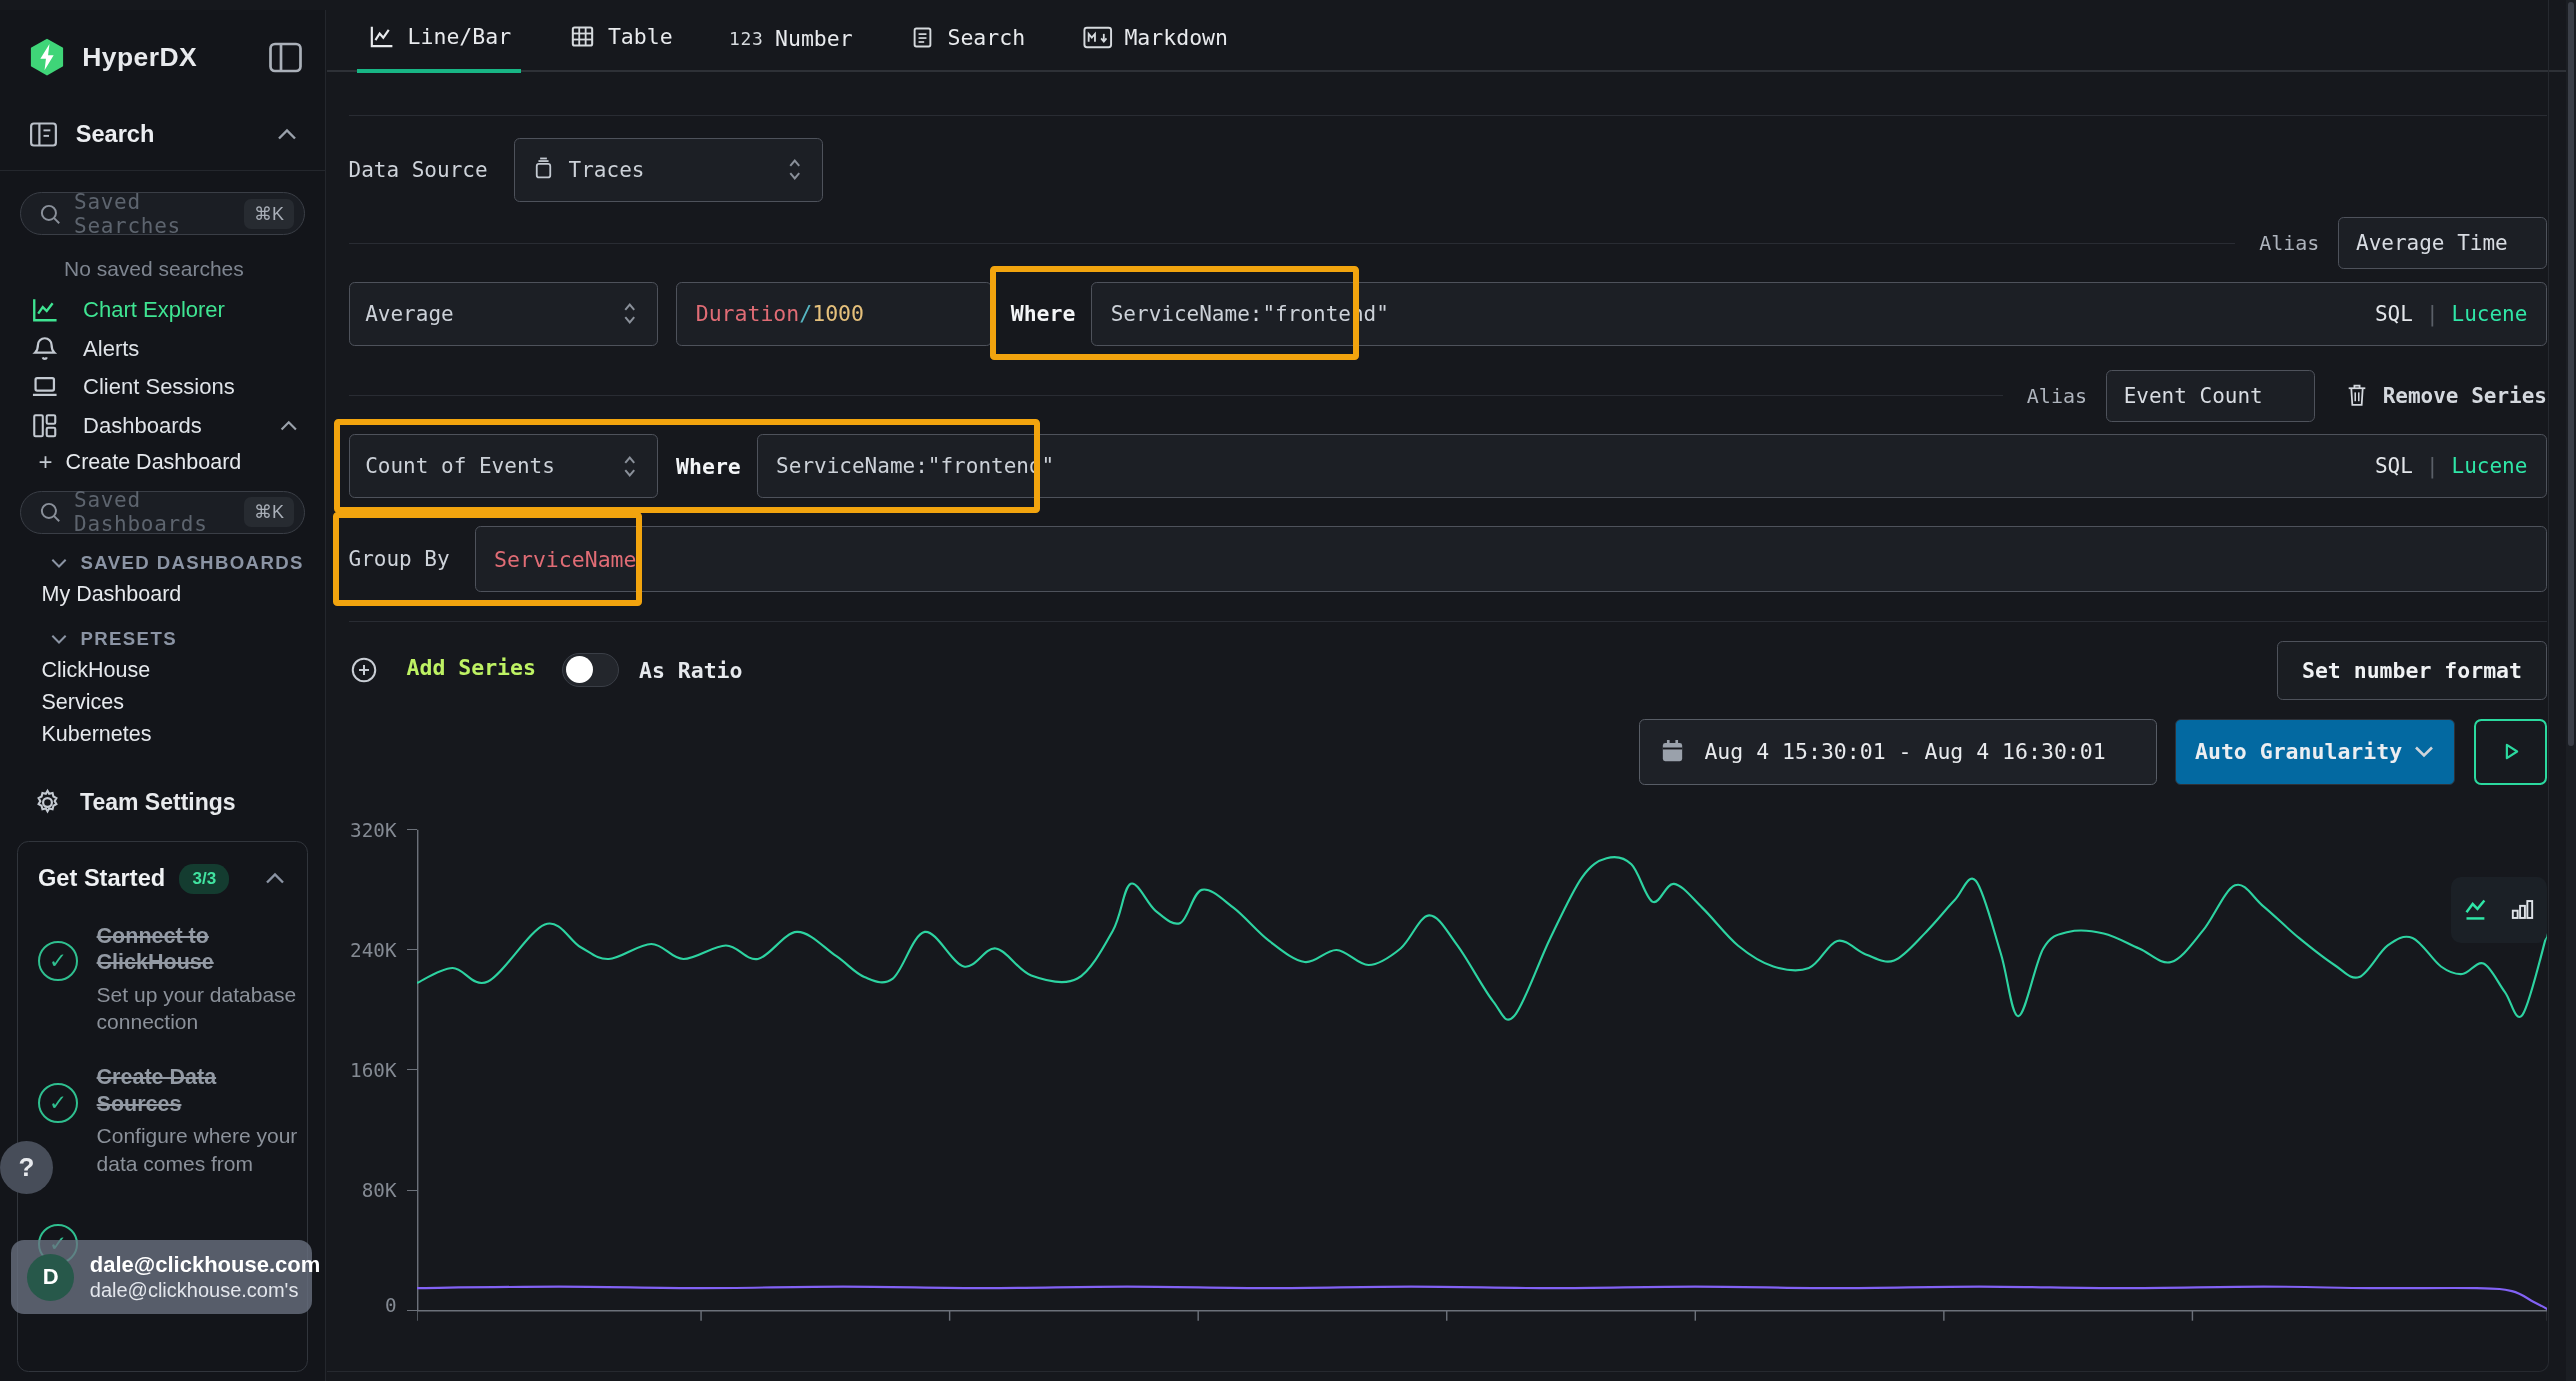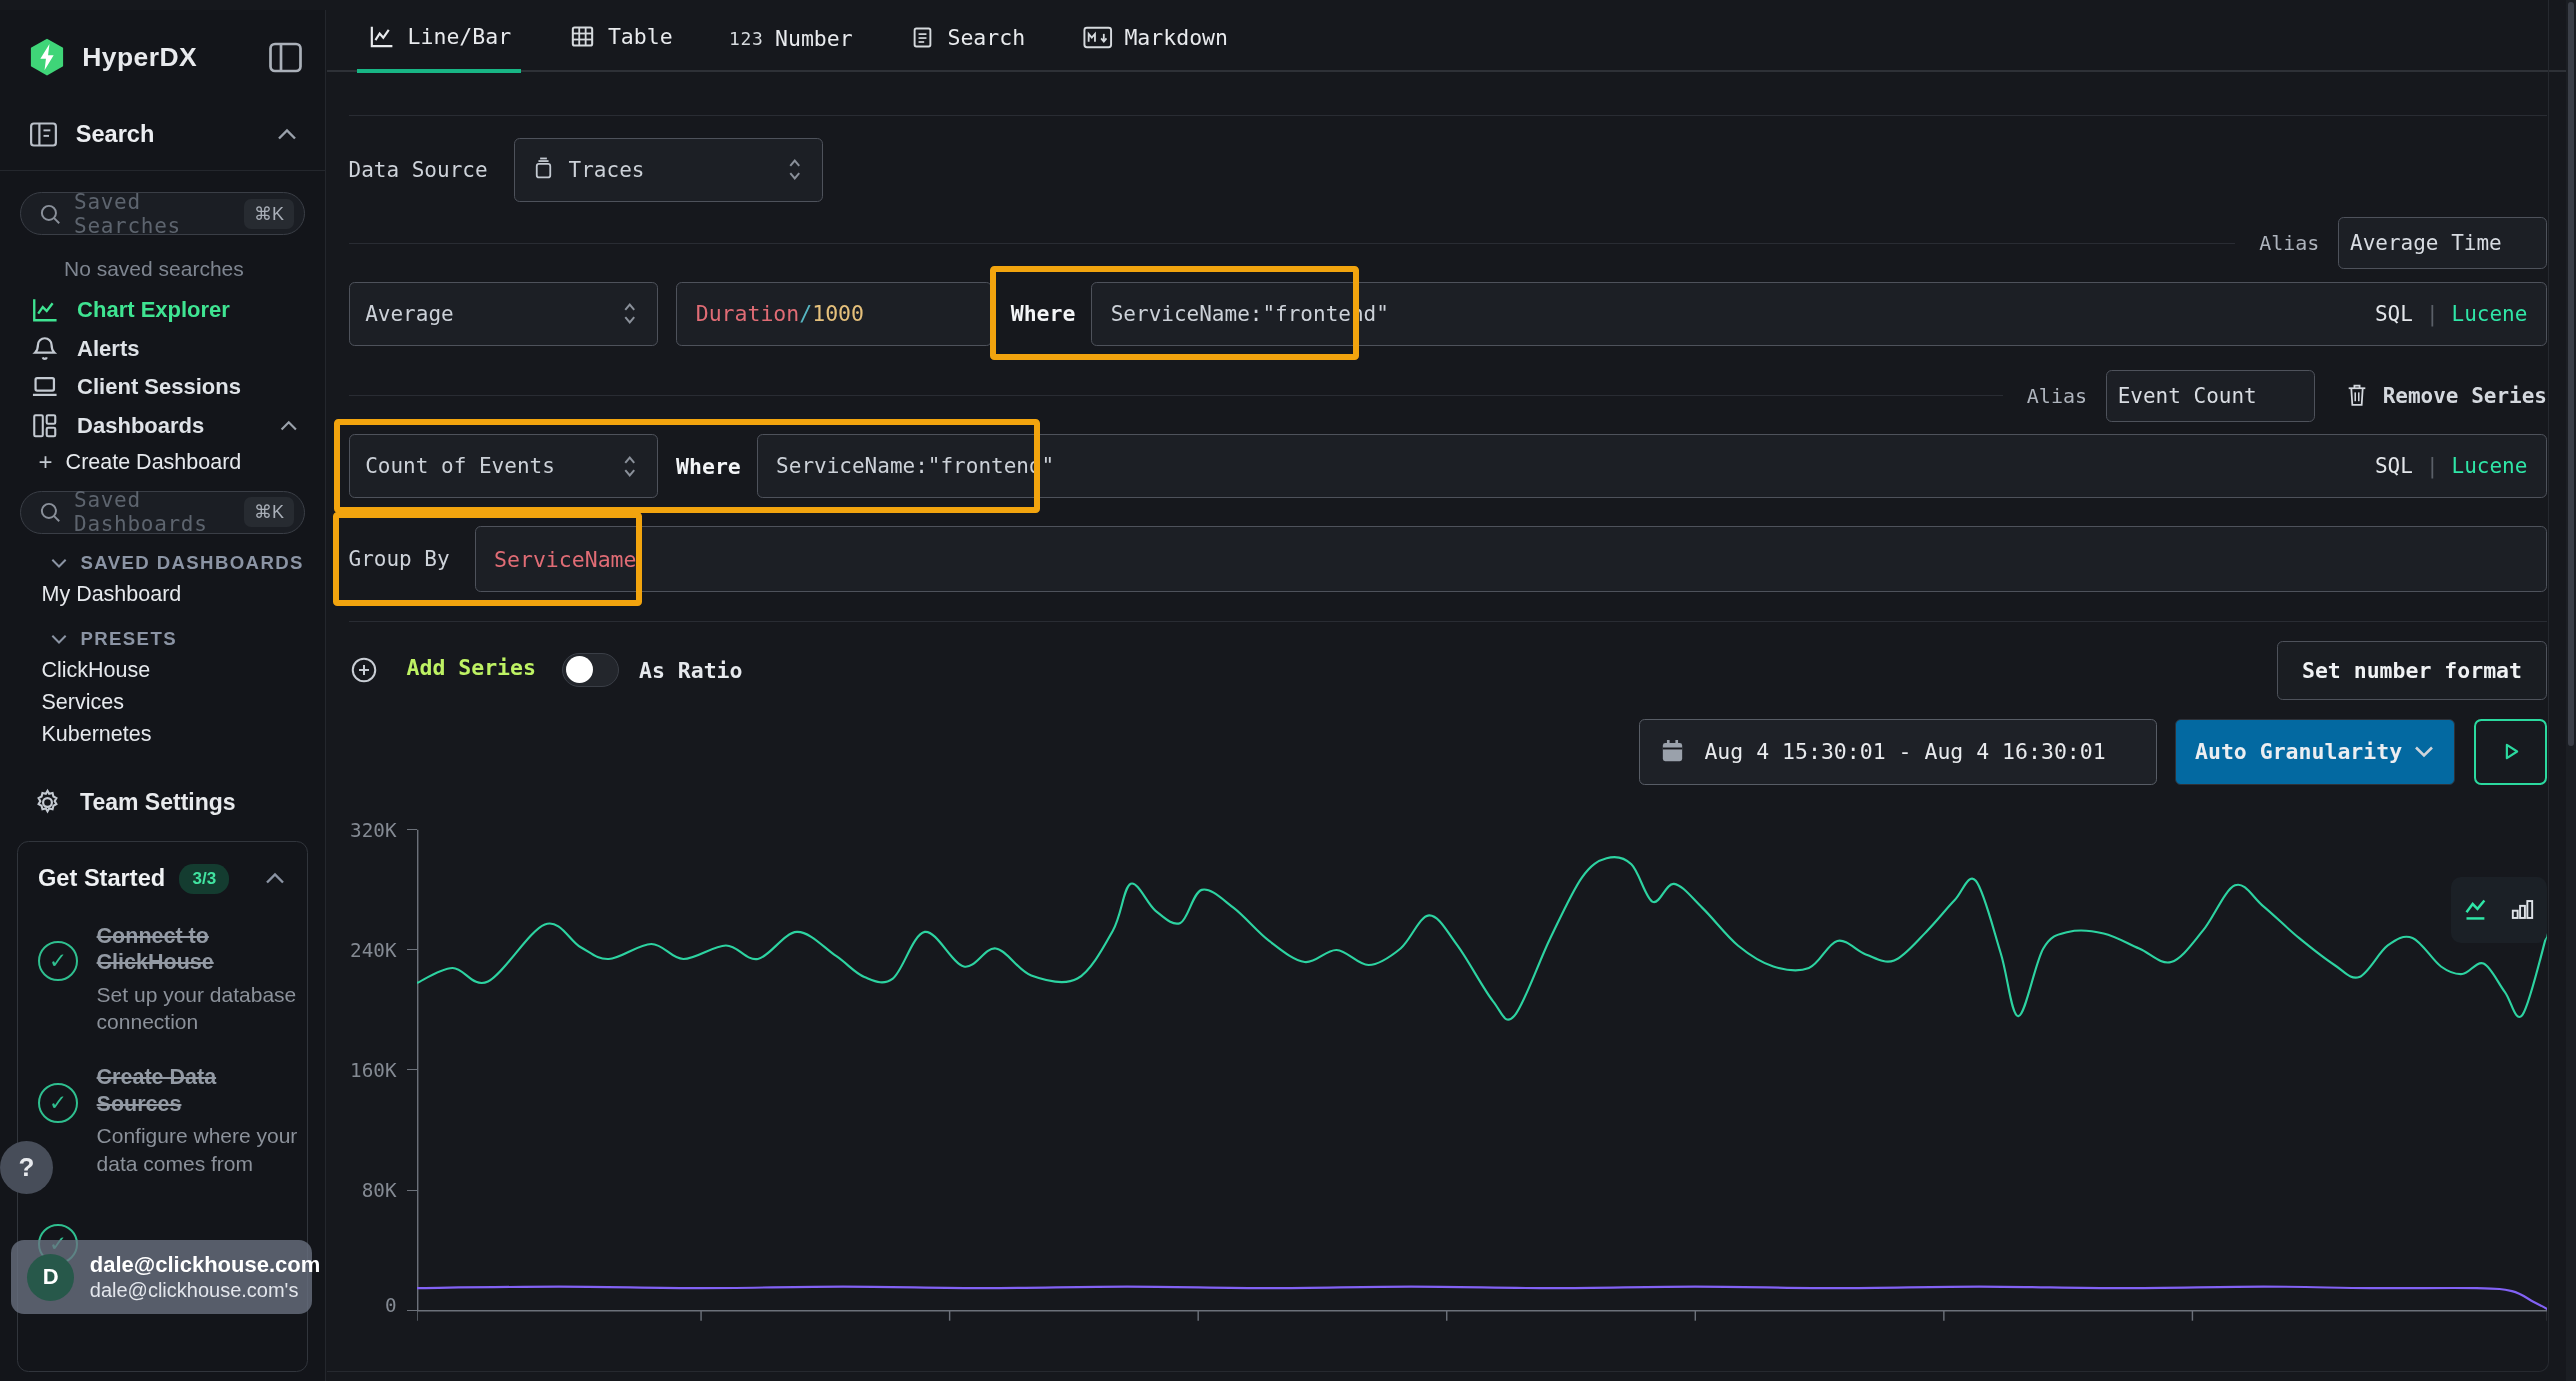--- a/index.html
+++ b/index.html
@@ -17,21 +17,21 @@
   .section-row { display:flex; align-items:center; padding:26px 26px 18.6px 27px; }
   .section-row .label { font-size:23.6px; font-weight:600; margin-left:15.7px; color:#eceef1; }
   .side-divider { border-top:1.4px solid #24272d; }
   .side-scroll { padding:21.5px 20px 0 20px; flex:1 1 auto; display:flex; flex-direction:column; overflow:hidden; }
   .pill-search { display:flex; align-items:center; height:43px; border:1.4px solid #3a3e46;
     background:#1b1e24; border-radius:23px; padding:0 10px 0 15.7px; }
   .pill-search .ph { color:#5d646e; font-size:21px; margin-left:11.4px; letter-spacing:0.7px; font-family:"DejaVu Sans Mono",monospace; flex:1; }
   .kbd { background:#272b31; color:#aab0b9; font-size:18px; border-radius:7.2px; padding:4.3px 10px; }
   .no-saved { color:#7e8590; font-size:21px; margin:21.5px 0 10px 44px; }
   .nav-item { display:flex; align-items:center; height:52px; padding-left:8.6px; cursor:pointer; color:#dfe3e8; }
-  .nav-item .nav-label { font-size:22px; margin-left:17px; font-weight:700; }
+  .nav-item .nav-label { font-size:22px; margin-left:23px; font-weight:400; }
   .nav-item.active { color:#3fe492; }
   .nav-item.active .nav-label { color:#3fe492; }
   .nav-item .chev { margin-left:auto; margin-right:5.7px; }
   .sub-item { display:flex; align-items:center; height:46px; padding-left:40px; color:#e6e9ed; font-size:21.5px; cursor:pointer; }
   .sub-item .plus { font-size:24px; color:#c3c9d1; margin-right:13px; font-weight:400; }
   .group-head { display:flex; align-items:center; height:42px; padding-left:29px; color:#8b94a4; font-size:18.6px;
     letter-spacing:1.4px; font-weight:600; cursor:pointer; }
   .group-head span { margin-left:11.4px; }
   .plain-item { height:43px; display:flex; align-items:center; padding-left:40px; font-size:21.5px; color:#e6e9ed; cursor:pointer; }
   .team-row { display:flex; align-items:center; padding:36px 0 0 11.4px; height:79px; cursor:pointer; }
@@ -81,21 +81,21 @@
   .inputbox .placeholder { color:#585e68; }
   .chart-name-input { flex:1; }
   .selectbox { background:#1c1f25; border:1.4px solid #4e525b; border-radius:5.7px; height:64px; width:309px;
     display:flex; align-items:center; padding:0 15.7px; font-size:21px; color:#ccd1d8; cursor:pointer; }
   .selectbox .sel-text { margin-left:0; }
   .selectbox .updown { margin-left:auto; }
   .alias-row { display:flex; align-items:center; margin-top:15.7px; height:52px; }
   .alias-line { flex:1; border-top:1.4px solid #292c33; }
   .alias-label { font-size:20px; color:#aeb4bd; margin:0 18.6px 0 24px; }
   .alias-input { width:209px; height:52px; background:#1c1f25; border:1.4px solid #4e525b; border-radius:5.7px;
-    font-size:21px; color:#d8dce2; display:flex; align-items:center; padding:0 11px; flex:0 0 auto; }
+    font-size:21px; color:#d8dce2; display:flex; align-items:center; padding:0 17px; flex:0 0 auto; }
   .series-row { display:flex; align-items:center; margin-top:10px; height:69px; position:relative; }
   .expr-field { width:316px; height:64px; background:#1c1f25; border:1.4px solid #4e525b; border-radius:5.7px;
     margin-left:18.6px; display:flex; align-items:center; padding:0 18.6px; font-size:21.5px; }
   .tok-field { color:#e06c75; } .tok-op { color:#56b6c2; } .tok-num { color:#e5c07b; }
   .where-label { font-size:21.5px; font-weight:bold; color:#f3f5f7; margin:0 15.7px 0 18.6px; flex:0 0 auto; }
   .where-input { flex:1; height:64px; background:#1c1f25; border:1.4px solid #4e525b; border-radius:5.7px;
     display:flex; align-items:center; padding:0 18.6px; font-size:21px; color:#ccd1d8; }
   .lang-toggle { margin-left:auto; display:flex; align-items:center; gap:13px; font-size:21px; }
   .lang-sql { color:#e3e6ea; cursor:pointer; } .lang-sep { color:#5a5f68; } .lang-lucene { color:#2fe6a7; cursor:pointer; }
   .remove-series { display:flex; align-items:center; gap:13px; margin-left:29px; font-size:21px; font-weight:bold;

